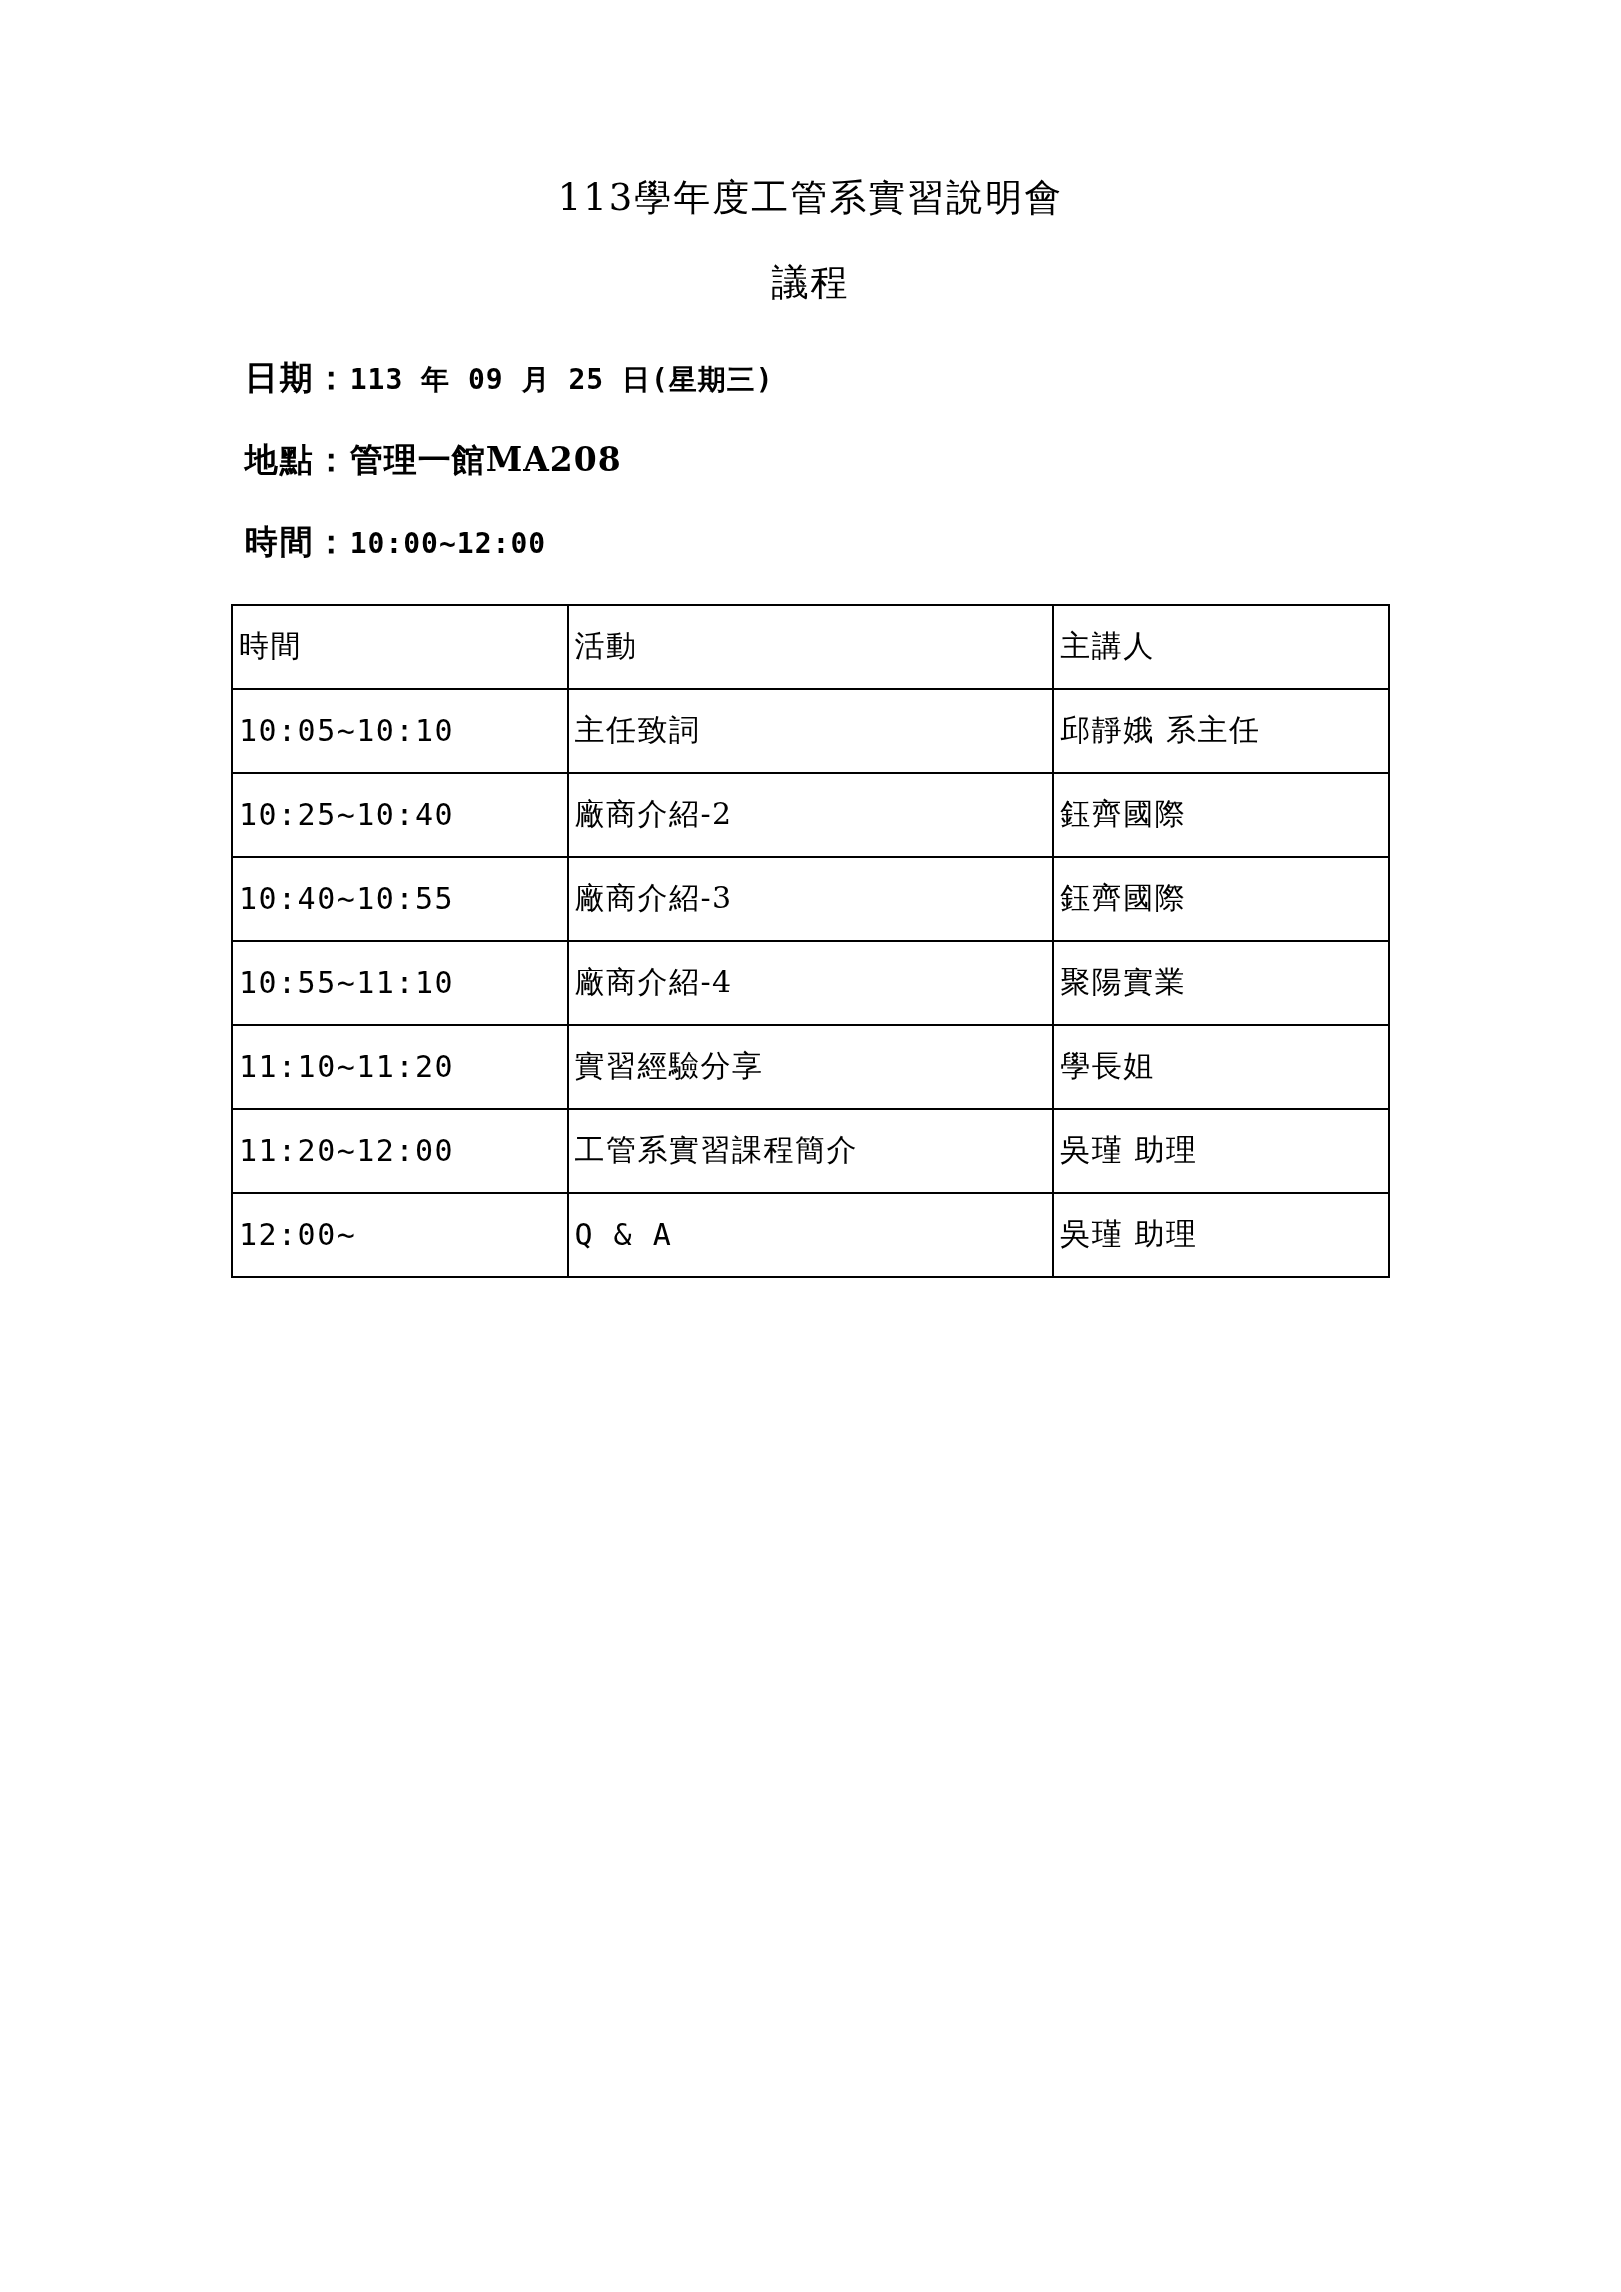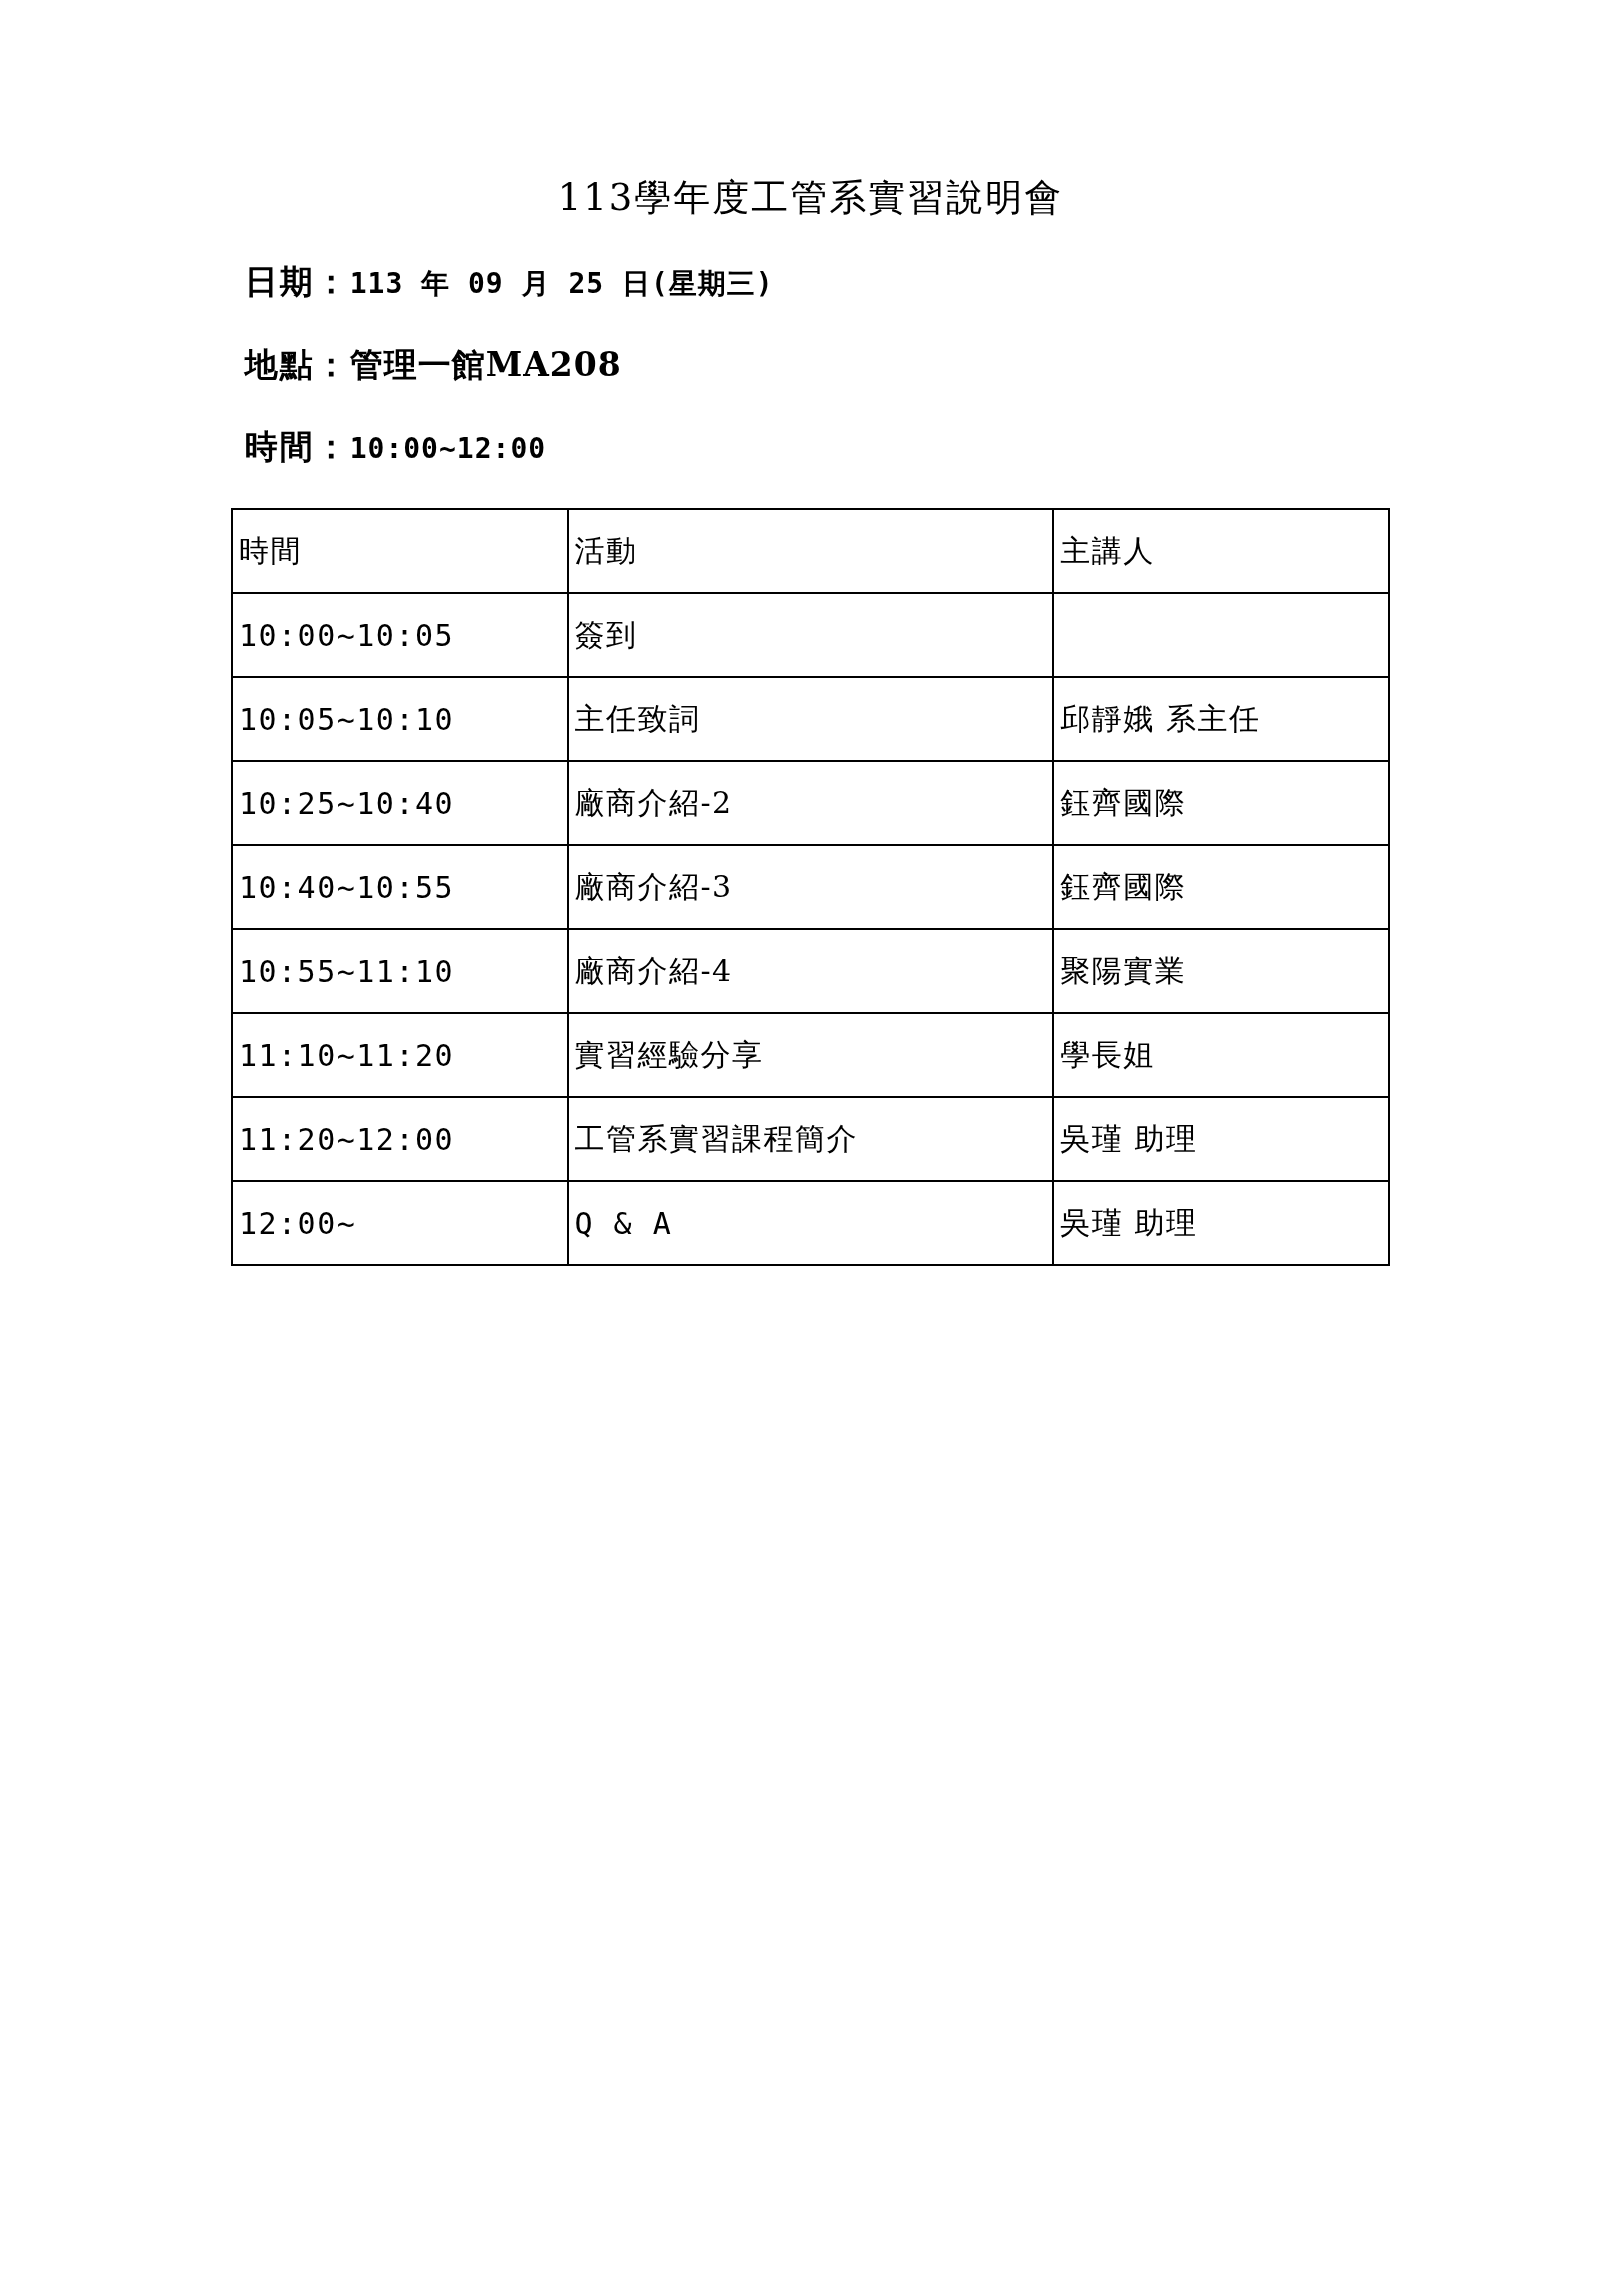--- a/index.html
+++ b/index.html
@@ -80,20 +80,21 @@
     letter-spacing: 0px;
   }
   .cell-empty { }
 </style>
 </head>
 <body>
 
 <div class="page">
 
   <h1 class="doc-title">113學年度工管系實習說明會</h1>
+  <h2 class="doc-subtitle">議程</h2>
 
   <p class="meta-line">
     <span class="label">日期：</span><span class="value mono">113 年 09 月 25 日(星期三)</span>
   </p>
   <p class="meta-line">
     <span class="label">地點：</span><span class="value">管理一館MA208</span>
   </p>
   <p class="meta-line">
     <span class="label">時間：</span><span class="value mono">10:00~12:00</span>
   </p>
@@ -105,25 +106,20 @@
       <col class="c-speaker">
     </colgroup>
     <thead>
       <tr>
         <th>時間</th>
         <th>活動</th>
         <th>主講人</th>
       </tr>
     </thead>
     <tbody>
-      <tr>
-        <td class="mono">10:00~10:05</td>
-        <td>簽到</td>
-        <td class="cell-empty"></td>
-      </tr>
       <tr>
         <td class="mono">10:05~10:10</td>
         <td>主任致詞</td>
         <td>邱靜娥 系主任</td>
       </tr>
       <tr>
         <td class="mono">10:25~10:40</td>
         <td>廠商介紹-2</td>
         <td>鈺齊國際</td>
       </tr>

